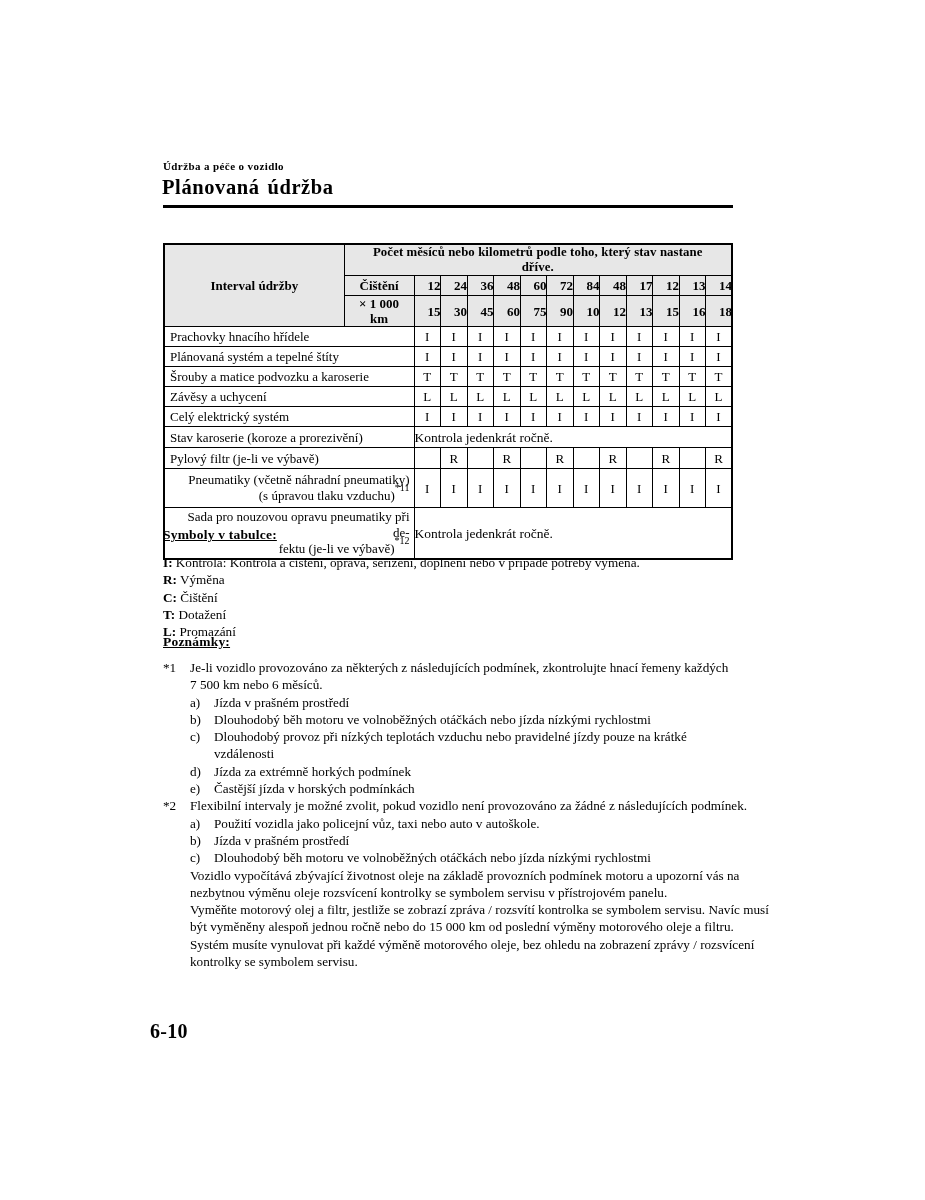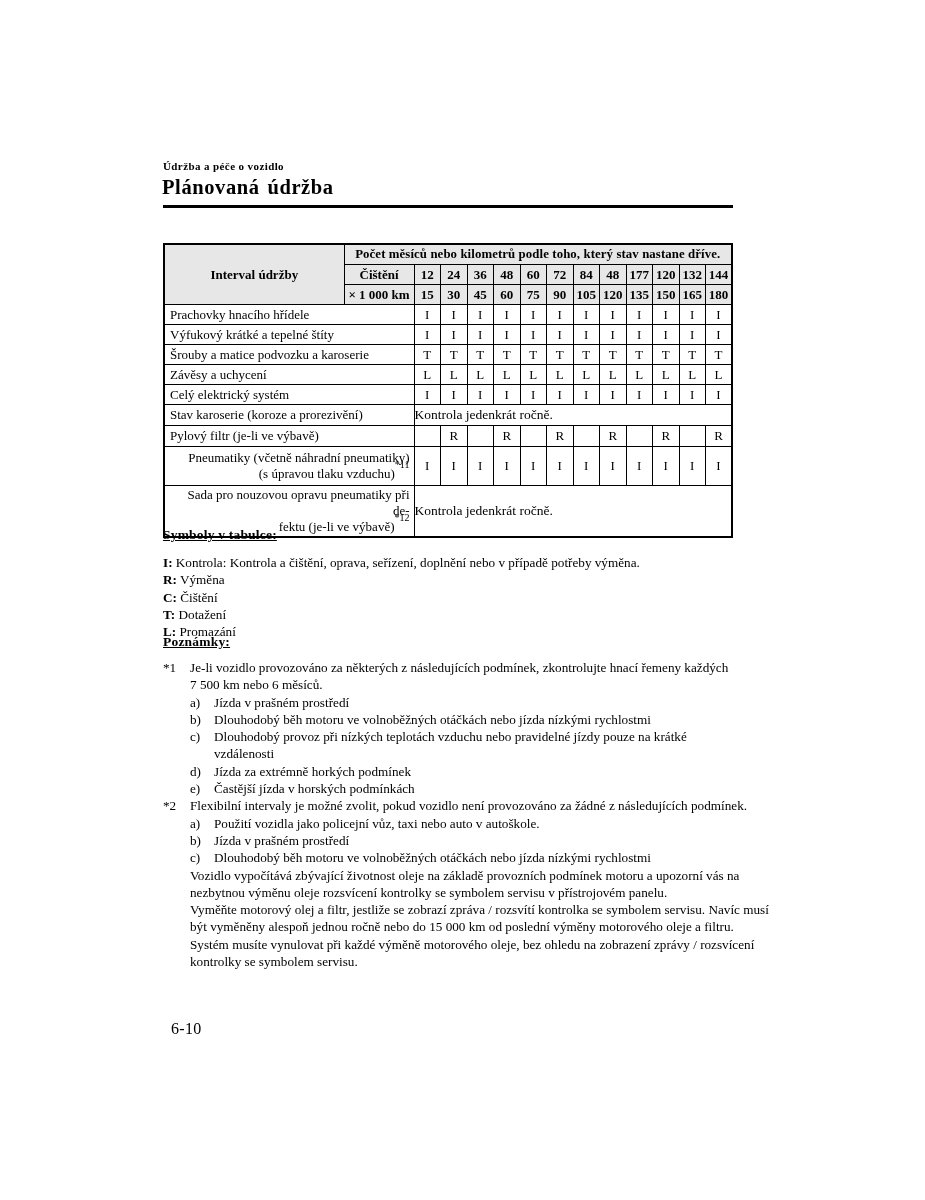--- a/index.html
+++ b/index.html
@@ -40,21 +40,21 @@
     border:2px solid #000;
   }
   table.sched th,table.sched td{
     border:1px solid #000;
     vertical-align:middle;
     overflow:hidden;
   }
   table.sched thead th{
     background:var(--header_bg);
     font-weight:bold;text-align:center;
-    padding:0 1px;
+    padding:0 13px;
   }
   .h-interval{font-size:13px;}
   .h-span{font-size:12.8px;letter-spacing:.1px;}
   td.desc{
     text-align:left;padding:1px 4px 1px 5px;
     font-size:13px;
   }
   td.cell{text-align:center;font-size:13px;}
   td.cell-span{text-align:left;font-size:13.5px;}
   tr.r20{height:20px;}
@@ -75,22 +75,22 @@
   .notes{position:absolute;left:163px;top:634px;width:582px;}
   .notes .note{display:flex;margin-top:0;}
   .notes .note-block{margin-top:9px;}
   .marker{width:27px;flex:0 0 27px;font-size:13.2px;line-height:17.3px;}
   .note-body{flex:1;font-size:13.2px;line-height:17.3px;}
   .nline{white-space:nowrap;}
   .nitem{display:flex;}
   .nitem .k{width:24px;flex:0 0 24px;}
   
   .page-number{
-    position:absolute;left:171px;top:1020px;
-    font-size:16px;font-weight:normal;letter-spacing:.3px;
+    position:absolute;left:150px;top:1020px;
+    font-size:20px;font-weight:bold;letter-spacing:.3px;
   }
 </style>
 </head>
 <body>
 
 <div class="page">
 
   <div class="eyebrow">Údržba a péče o vozidlo</div>
   <div class="title">Plánovaná údržba</div>
   <div class="rule"></div>
@@ -158,21 +158,21 @@
         <td class="cell">I</td>
         <td class="cell">I</td>
         <td class="cell">I</td>
         <td class="cell">I</td>
         <td class="cell">I</td>
         <td class="cell">I</td>
         <td class="cell">I</td>
         <td class="cell">I</td>
       </tr>
       <tr class="r20">
-        <td class="desc" colspan="2">Výfukový krátké a tepelné štíty</td>
+        <td class="desc" colspan="2">Plánovaná systém a tepelné štíty</td>
         <td class="cell">I</td>
         <td class="cell">I</td>
         <td class="cell">I</td>
         <td class="cell">I</td>
         <td class="cell">I</td>
         <td class="cell">I</td>
         <td class="cell">I</td>
         <td class="cell">I</td>
         <td class="cell">I</td>
         <td class="cell">I</td>

